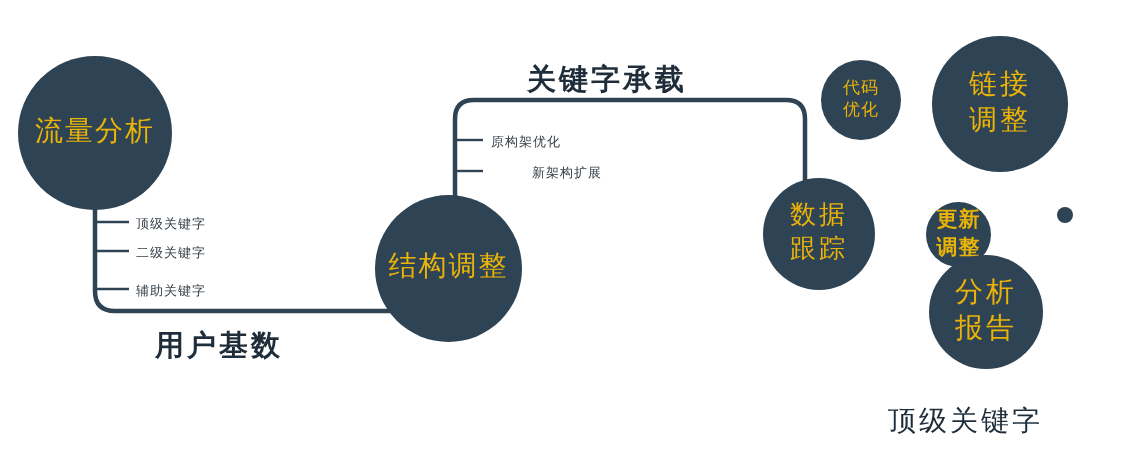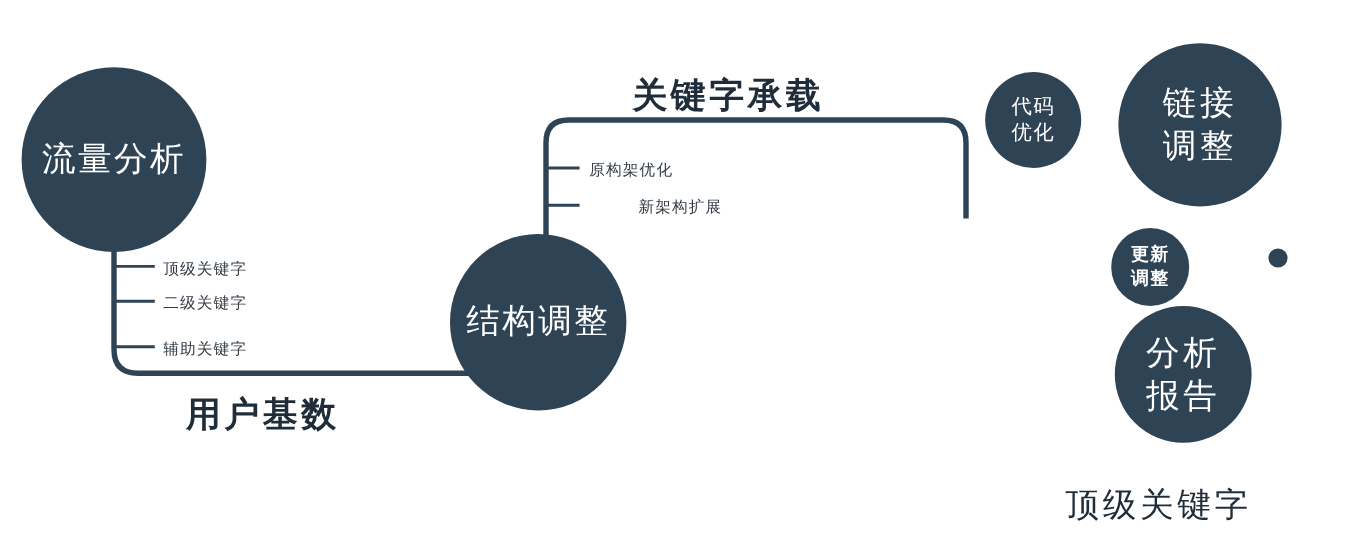--- a/index.html
+++ b/index.html
@@ -27,33 +27,34 @@
     stroke-width: 4.5;
   }
   .tick {
     stroke: var(--primary, #2e4354);
     stroke-width: 2.4;
   }
   .node {
     position: absolute;
     border-radius: 50%;
     background: var(--primary, #2e4354);
-    color: #ffffff;
+    color: #eab308;
     display: flex;
     align-items: center;
     justify-content: center;
     text-align: center;
     line-height: 1.3;
+    font-family: Liberation Mono, monospace;
   }
   #node-traffic   { left: 18px;  top: 56px;  width: 154px; height: 154px; font-size: 28px; letter-spacing: 2px; }
   #node-structure { left: 375px; top: 195px; width: 147px; height: 147px; font-size: 28px; letter-spacing: 2px; }
   #node-tracking  { left: 763px; top: 178px; width: 112px; height: 112px; font-size: 26px; letter-spacing: 3px; }
   #node-code      { left: 821px; top: 60px;  width: 80px;  height: 80px;  font-size: 17px; letter-spacing: 1px; }
   #node-link      { left: 932px; top: 36px;  width: 136px; height: 136px; font-size: 28px; letter-spacing: 3px; }
-  #node-update    { left: 926px; top: 190px; width: 65px;  height: 65px;  font-size: 15px; font-weight: 700; letter-spacing: 1px; }
+  #node-update    { left: 926px; top: 202px; width: 65px;  height: 65px;  font-size: 21px; font-weight: 700; letter-spacing: 1px; }
   #node-report    { left: 929px; top: 255px; width: 114px; height: 114px; font-size: 28px; letter-spacing: 3px; }
   #node-dot       { left: 1057px; top: 207px; width: 16px; height: 16px; }
   .edge-label {
     position: absolute;
     color: var(--label-text, #1f2d3a);
     font-weight: 600;
     white-space: nowrap;
   }
   #label-keyword  { left: 527px; top: 60px;  font-size: 29px; letter-spacing: 3px; }
   #label-userbase { left: 155px; top: 326px; font-size: 29px; letter-spacing: 3px; }
@@ -87,20 +88,26 @@
   </svg>
 
   <div class="node" id="node-traffic">
     <span class="node-label">流量分析</span>
   </div>
 
   <div class="node" id="node-structure">
     <span class="node-label">结构调整</span>
   </div>
 
+  <div class="node" id="node-tracking">
+    <span class="node-label">
+      <span>数据</span><br>
+      <span>跟踪</span>
+    </span>
+  </div>
 
   <div class="node" id="node-code">
     <span class="node-label">
       <span>代码</span><br>
       <span>优化</span>
     </span>
   </div>
 
   <div class="node" id="node-link">
     <span class="node-label">

